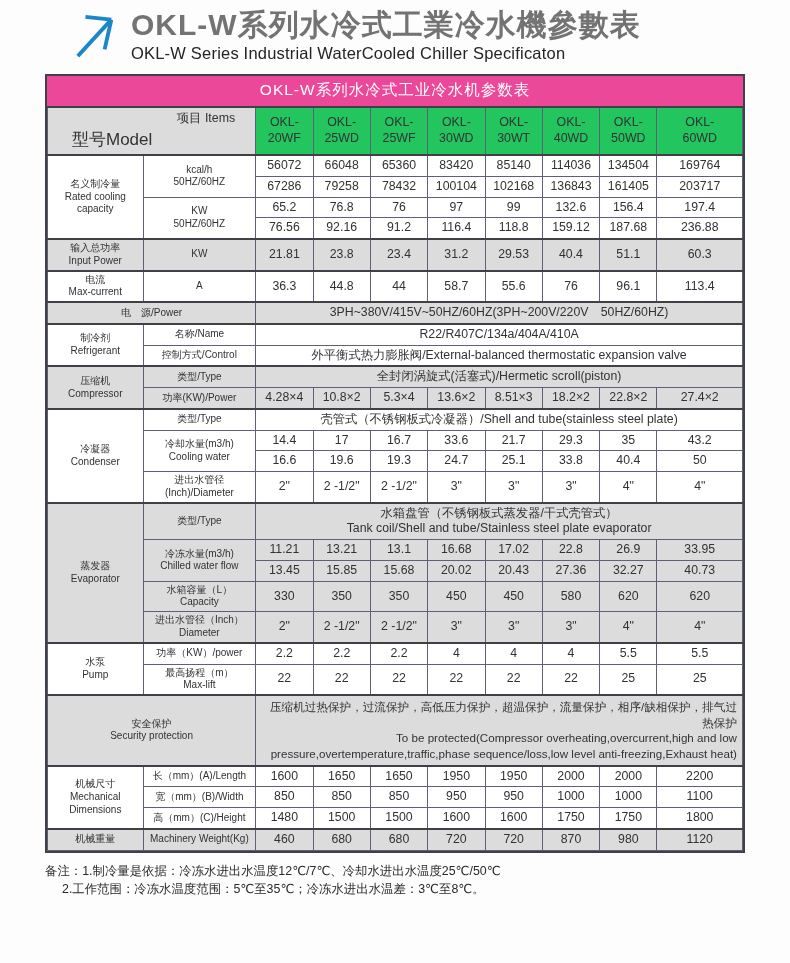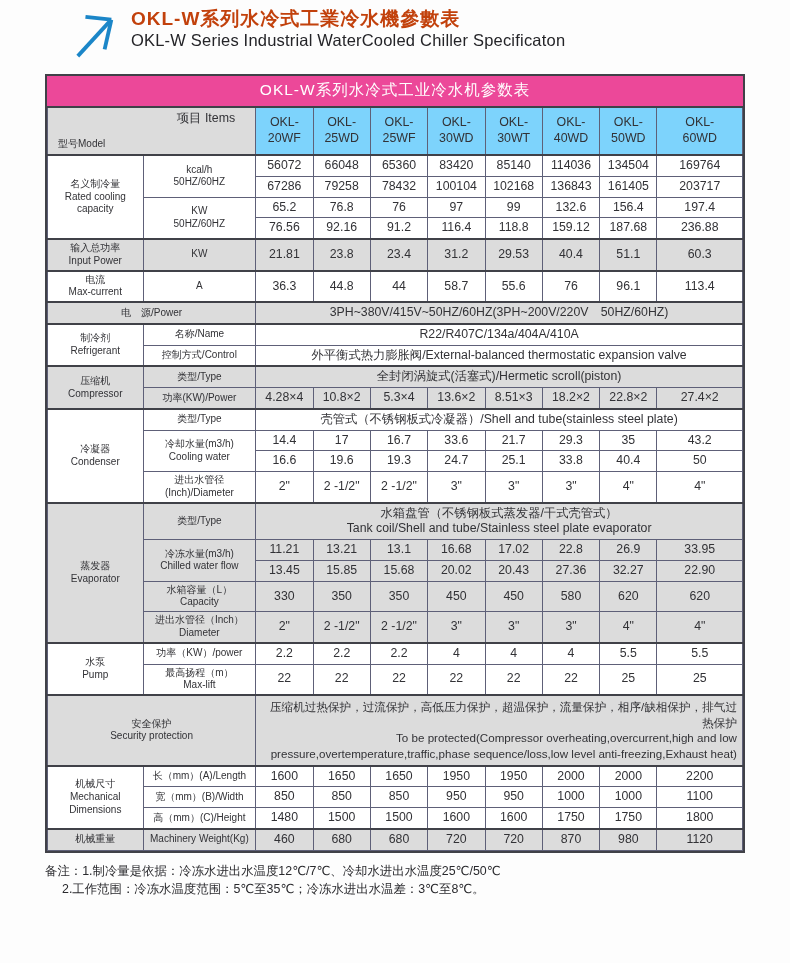--- a/index.html
+++ b/index.html
@@ -5,51 +5,51 @@
   html,body{margin:0;padding:0;}
   body{
     width:790px;height:963px;background:#fdfdfd;
     font-family:"Liberation Sans","DejaVu Sans",sans-serif;
     color:#2e2e32;-webkit-font-smoothing:antialiased;overflow:hidden;
   }
   .page{padding:6px 45px 0 45px;}
   
   .masthead{display:flex;align-items:flex-start;gap:12px;padding:2px 0 8px 28px;}
   .logo{flex:0 0 auto;margin-top:2px;}
-  .titles .cn{font-size:19px;font-weight:bold;letter-spacing:1px;color:#c2410c;line-height:1.15;}
+  .titles .cn{font-size:30px;font-weight:bold;letter-spacing:1px;color:#737373;line-height:1.15;}
   .titles .en{font-size:16.5px;color:#242428;margin-top:1px;letter-spacing:.2px;}
   
   .sheet{border:2px solid #404148;background:#fff;}
   .banner{background:#ec4899;color:#ffffff;text-align:center;font-size:15.5px;
           padding:4px 0 5px;letter-spacing:1px;}
   table{width:100%;border-collapse:collapse;table-layout:fixed;}
   col.c-label{width:95px;}
   col.c-item{width:112px;}
   col.c-data{width:57px;}
   col.c-data-last{width:85px;}
   th,td{
     border:1px solid #5e6078;text-align:center;vertical-align:middle;
     padding:2px 2px;font-size:12px;line-height:1.28;font-weight:normal;
     white-space:pre-line;color:#323236;overflow:hidden;
   }
   tr.shade td,tr.shade th{background:#dcdcdc;}
-  tr.header-row th{background:#7dd3fc;}
+  tr.header-row th{background:#22c55e;}
   tr.sec-start td,tr.sec-start th{border-top:2px solid #404148;}
   td.group,td.item{font-size:10px;}
   td.val{font-size:12.3px;}
   td.left-text{text-align:right;padding:3px 5px;font-size:11.6px;line-height:1.35;}
   th.model{font-size:12.4px;padding:3px 0;}
   th.corner{
     position:relative;padding:0;height:33px;
     background-image:linear-gradient(to bottom right,
       transparent calc(50% - 1px), #7f87b3 calc(50% - 1px),
       #7f87b3 calc(50% + 1px), transparent calc(50% + 1px));
   }
   tr.header-row th.corner{background-color:#dcdcdc;}
-  .corner-left{position:absolute;left:10px;bottom:3px;font-size:10px;}
+  .corner-left{position:absolute;left:24px;bottom:3px;font-size:17px;}
   .corner-right{position:absolute;right:20px;top:3px;font-size:12.4px;}
   
   .notes{padding:9px 0 0 0;}
   .note{font-size:12.4px;line-height:1.52;color:#29292d;}
   .note.i1{padding-left:17px;}
 </style>
 </head>
 <body>
 
 <div class="page">
@@ -274,21 +274,21 @@
             <td class="val">33.95</td>
           </tr>
           <tr class="shade ">
             <td class="val">13.45</td>
             <td class="val">15.85</td>
             <td class="val">15.68</td>
             <td class="val">20.02</td>
             <td class="val">20.43</td>
             <td class="val">27.36</td>
             <td class="val">32.27</td>
-            <td class="val">22.90</td>
+            <td class="val">40.73</td>
           </tr>
           <tr class="shade ">
             <td class="item">水箱容量（L）
 Capacity</td>
             <td class="val">330</td>
             <td class="val">350</td>
             <td class="val">350</td>
             <td class="val">450</td>
             <td class="val">450</td>
             <td class="val">580</td>

